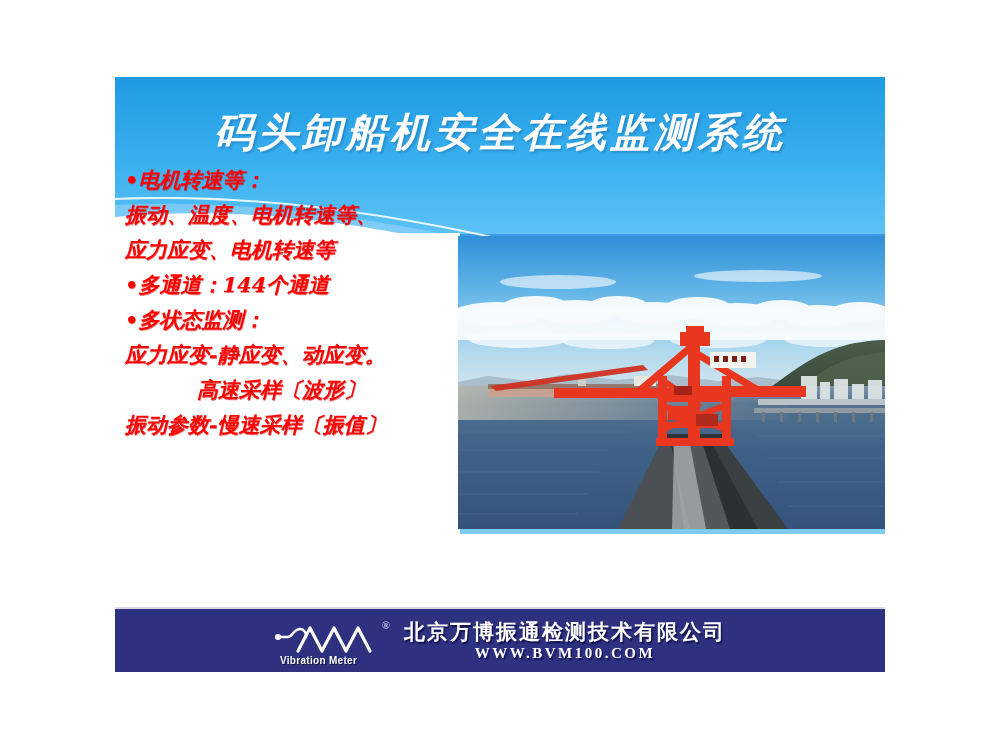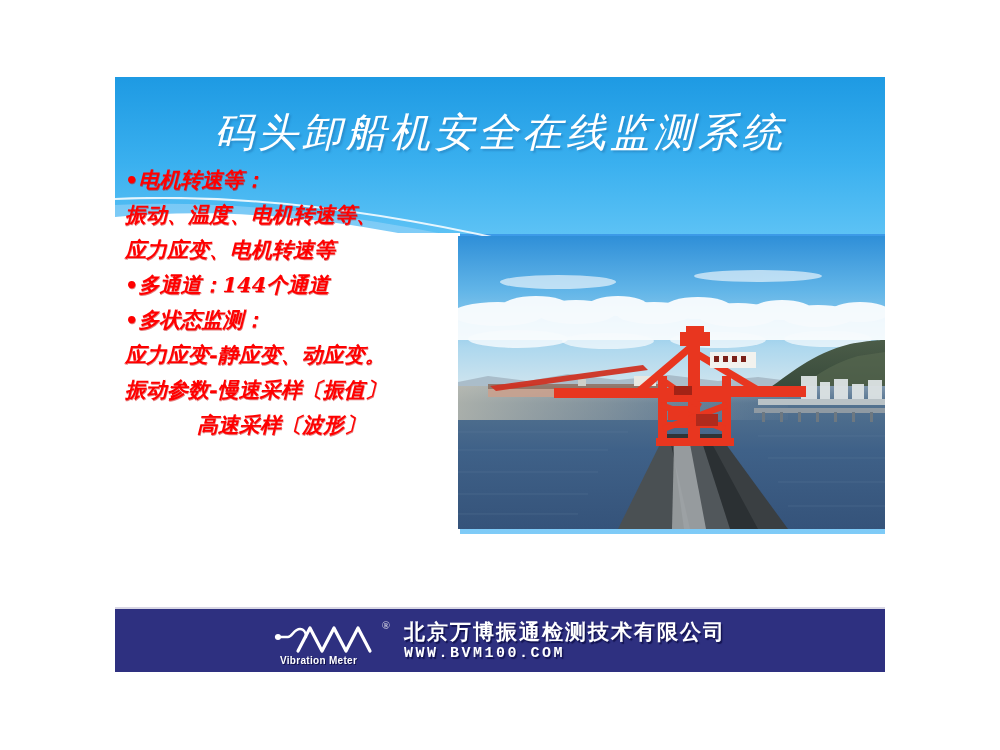--- a/index.html
+++ b/index.html
@@ -45,21 +45,21 @@
     background:#9fd2f2;
   }
 
   
   .title{
     position:absolute;
     left:0; top:28px; width:770px;
     text-align:center;
     color:#ffffff;
     font-size:40px;
-    font-weight:normal;
+    font-weight:bold;
     font-style:italic;
     letter-spacing:4px;
     font-family:"DejaVu Serif","Liberation Serif",serif;
     text-shadow:2px 2px 2px rgba(30,110,170,.45);
     white-space:nowrap;
   }
 
   
   .body-text{
     position:absolute;
@@ -108,33 +108,33 @@
     color:#c9c9dd; font-size:11px; font-weight:bold;
     font-family:"Liberation Serif","DejaVu Serif",serif;
   }
   .logo .vm{
     position:absolute; left:6px; bottom:-1px;
     color:#ffffff; font-size:10px; font-weight:bold;
     letter-spacing:.3px;
     font-family:"Liberation Sans","DejaVu Sans",sans-serif;
     text-shadow:1px 1px 0 #14144a;
   }
-  .f-texts{ flex:0 0 auto; }
+  .f-texts{ flex:0 0 auto; text-align:center; }
   .f-cn{
     color:#ffffff; font-size:21px; font-weight:bold;
     letter-spacing:2px;
     font-family:"DejaVu Serif","Liberation Serif",serif;
     text-shadow:1.5px 1.5px 1px #141452;
     line-height:1.05;
     white-space:nowrap;
   }
   .f-url{
     color:#ffffff; font-size:15px; font-weight:bold;
     letter-spacing:2.5px;
-    font-family:Liberation Mono, monospace;
+    font-family:Liberation Serif, serif;
     text-shadow:1.5px 1.5px 1px #141452;
     margin-top:1px;
     white-space:nowrap;
   }
 </style>
 </head>
 <body>
 
 <div id="slide">
 
@@ -302,22 +302,22 @@
 
   <div class="title">码头卸船机安全在线监测系统</div>
 
   <div class="body-text">
     <span class="line l-a">•电机转速等：</span>
     <span class="line l-a">振动、温度、电机转速等、</span>
     <span class="line l-a">应力应变、电机转速等</span>
     <span class="line l-a">•多通道：144个通道</span>
     <span class="line l-a">•多状态监测：</span>
     <span class="line l-b">应力应变-静应变、动应变。</span>
+    <span class="line l-b l-indent">高速采样〔波形〕</span>
     <span class="line l-b">振动参数-慢速采样〔振值〕</span>
-    <span class="line l-b l-indent">高速采样〔波形〕</span>
   </div>
 
   <div class="footer">
     <div class="footer-inner">
 
       <div class="logo">
         <svg width="118" height="40" viewBox="0 0 118 40">
           <path d="M2,18 L14,18 C18,18 20,10 26,10 C30,10 32,14 32,18" fill="none" stroke="#ffffff" stroke-width="2.4" stroke-linecap="round"></path>
           <circle cx="4" cy="18" r="3" fill="#ffffff"></circle>
           <path d="M24,32 L36,9 L48,32 L60,9 L72,32 L84,9 L96,32" fill="none" stroke="#ffffff" stroke-width="3.2" stroke-linejoin="round" stroke-linecap="round"></path>

